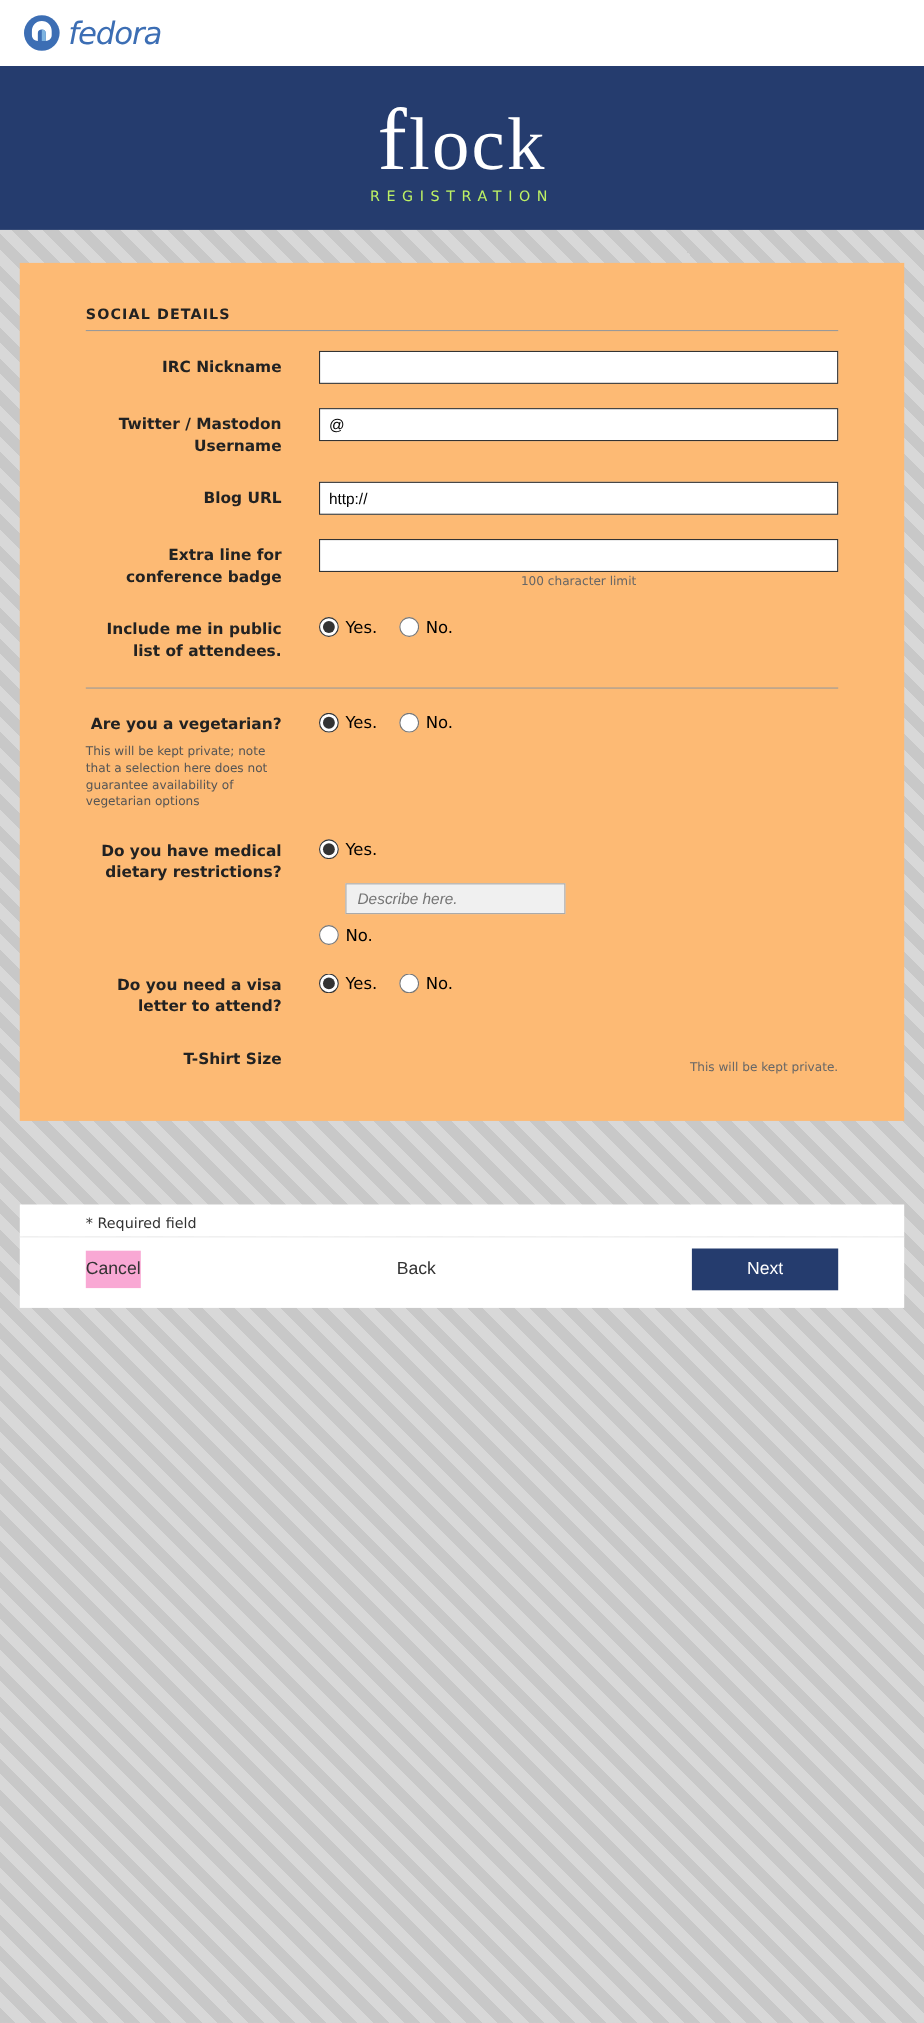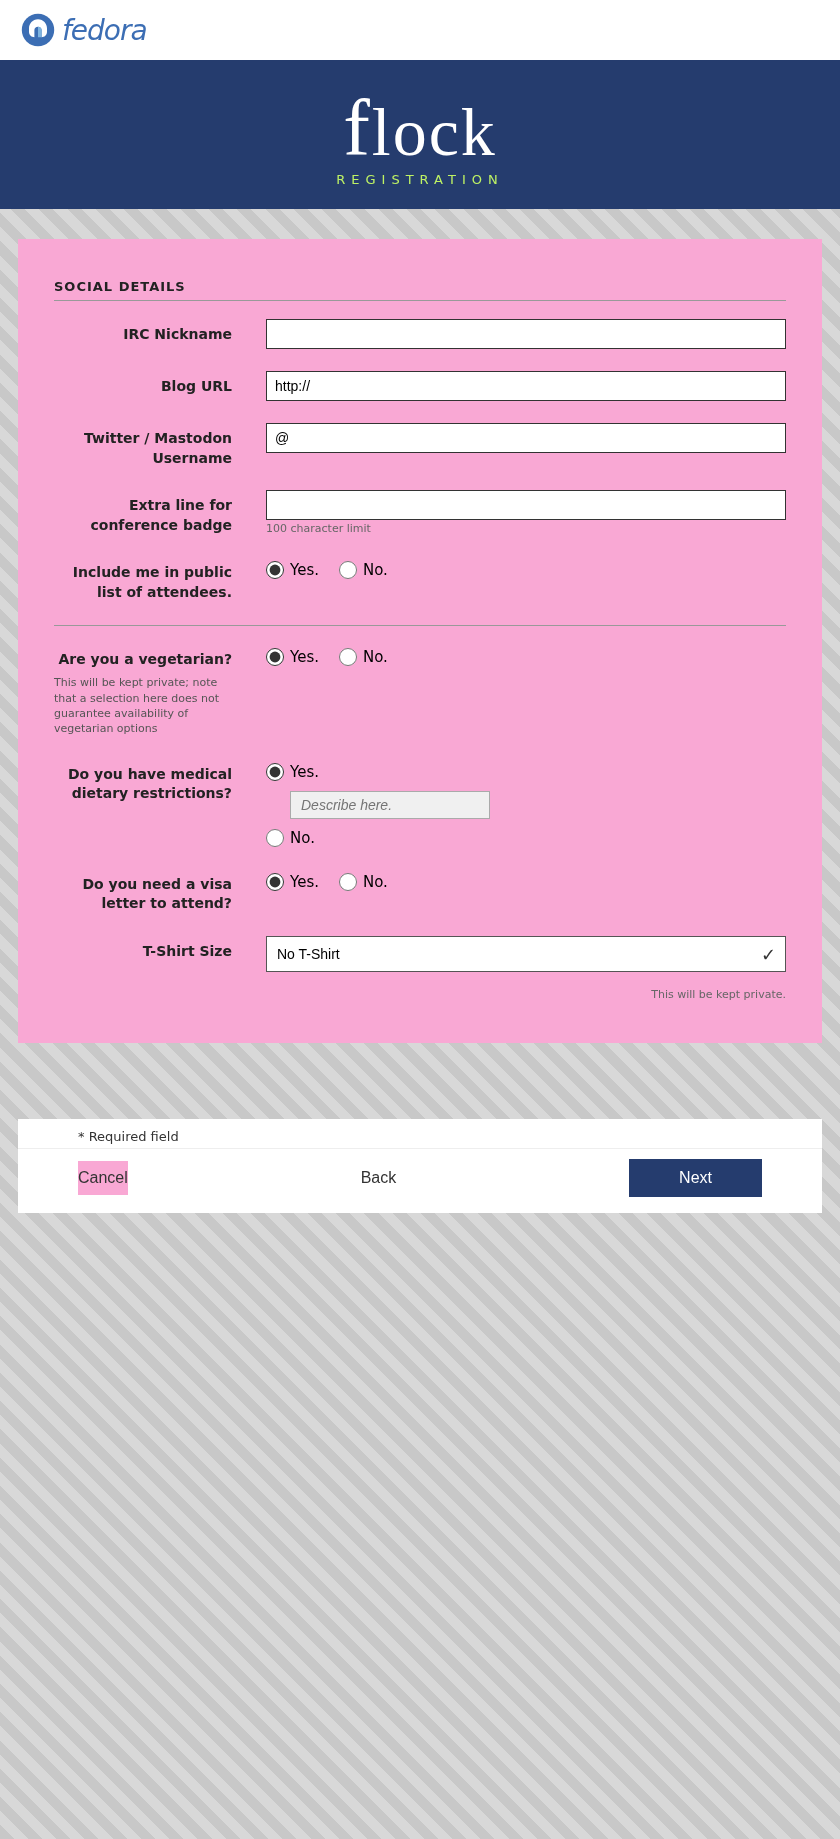--- a/index.html
+++ b/index.html
@@ -60,23 +60,23 @@
       font-size: 80px;
     }
     .flock-subtitle {
       color: #bef264;
       letter-spacing: 6px;
       font-size: 13px;
       margin-top: 4px;
     }
     
     .form-container {
-      background: #f9a8d4;
+      background: #fdba74;
       margin: 0 18px;
-      padding: 20px 36px 20px;
+      padding: 20px 60px 20px;
     }
     
     .section-header {
       font-size: 13px;
       font-weight: bold;
       letter-spacing: 1px;
       color: #222;
       margin-bottom: 6px;
       margin-top: 20px;
     }
@@ -112,21 +112,21 @@
       width: 100%;
       border: 1px solid #333;
       padding: 5px 8px;
       font-size: 14px;
       outline: none;
       height: 30px;
     }
     .char-limit {
       font-size: 11px;
       color: #666;
-      text-align: left;
+      text-align: center;
       margin-top: 2px;
     }
     
     .radio-group {
       display: flex;
       align-items: center;
       gap: 20px;
       padding-top: 4px;
       flex-wrap: wrap;
     }
@@ -157,21 +157,21 @@
       padding-top: 4px;
     }
     .describe-input {
       border: 1px solid #aaa;
       background: #f0f0f0;
       padding: 4px 10px;
       font-size: 14px;
       color: #999;
       width: 200px;
       height: 28px;
-      margin-top: 4px;
+      margin-top: 16px;
       font-style: italic;
     }
     
     .tshirt-select {
       border: 1px solid #555;
       padding: 6px 10px;
       font-size: 14px;
       background: white;
       width: 100%;
       height: 36px;
@@ -279,30 +279,30 @@
     <hr class="section-divider">
 
     <div class="form-row">
       <div class="form-label">IRC Nickname</div>
       <div class="form-input-area">
         <input type="text" class="text-input" value="" style="">
       </div>
     </div>
 
     <div class="form-row">
+      <div class="form-label">Twitter / Mastodon<br>Username</div>
+      <div class="form-input-area">
+        <input type="text" class="text-input" value="@" style="">
+      </div>
+    </div>
+
+    <div class="form-row">
       <div class="form-label">Blog URL</div>
       <div class="form-input-area">
         <input type="text" class="text-input" value="http://" style="">
-      </div>
-    </div>
-
-    <div class="form-row">
-      <div class="form-label">Twitter / Mastodon<br>Username</div>
-      <div class="form-input-area">
-        <input type="text" class="text-input" value="@" style="">
       </div>
     </div>
 
     <div class="form-row">
       <div class="form-label">Extra line for<br>conference badge</div>
       <div class="form-input-area">
         <input type="text" class="text-input" value="" style="">
         <div class="char-limit">100 character limit</div>
       </div>
     </div>
@@ -381,33 +381,20 @@
             <input type="radio" name="visa" style="">
             <span>No.</span>
           </label>
         </div>
       </div>
     </div>
 
     <div class="form-row">
       <div class="form-label">T-Shirt Size</div>
       <div class="form-input-area">
-        <div class="select-wrapper">
-          <select class="tshirt-select">
-            <option>No T-Shirt</option>
-            <option>XS</option>
-            <option>S</option>
-            <option>M</option>
-            <option>L</option>
-            <option>XL</option>
-            <option>2XL</option>
-            <option>3XL</option>
-          </select>
-          <span class="select-arrow">✓</span>
-        </div>
         <div class="private-note">This will be kept private.</div>
       </div>
     </div>
 
   </div>
 
   <div style="height: 60px; background: transparent;"></div>
 
   <div class="required-note">* Required field</div>
 

